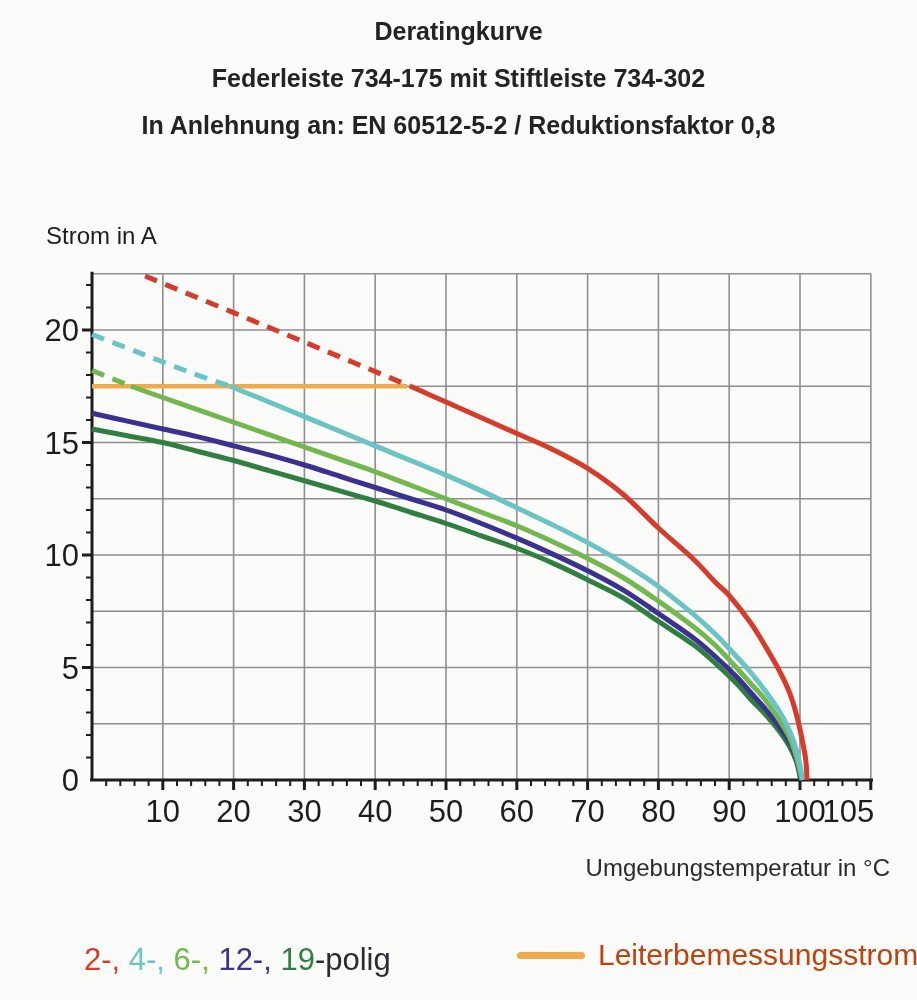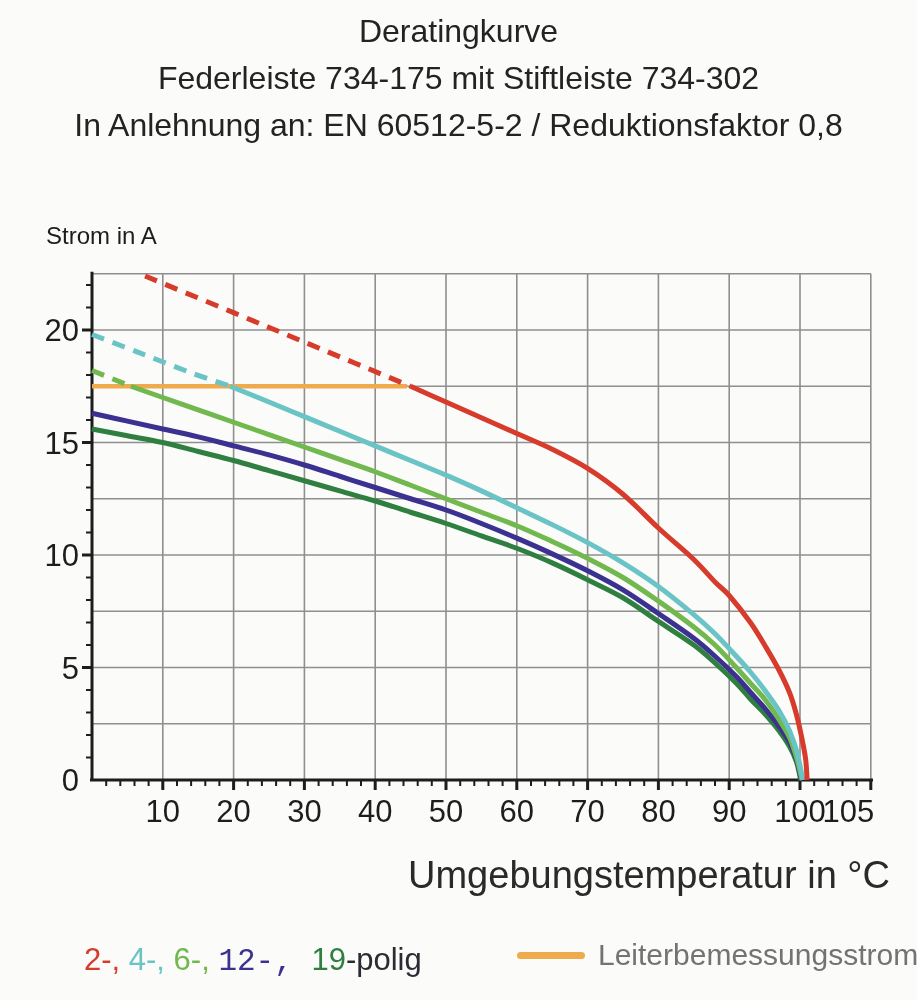--- a/index.html
+++ b/index.html
@@ -2,38 +2,38 @@
 <html><head>
 <meta charset="utf-8">
 <style>
   html,body{margin:0;padding:0;background:#fbfbf9;}
   .page{
     position:relative;width:917px;height:1000px;background:#fbfbf9;
     font-family:"Liberation Sans",sans-serif;color:#1d1d1d;overflow:hidden;
   }
   .title-block{
     position:absolute;top:8px;left:0;width:917px;text-align:center;
-    font-size:32px;line-height:47px;color:#232323;font-weight:400;
+    font-size:25px;line-height:47px;color:#232323;font-weight:700;
   }
   .y-axis-caption{
     position:absolute;left:46px;top:222px;font-size:24px;color:#1d1d1d;
   }
   .chart-svg{position:absolute;left:0;top:210px;}
   .x-axis-caption{
     position:absolute;left:0;top:854px;width:890px;text-align:right;
-    font-size:38px;color:#2a2a2a;
+    font-size:24px;color:#2a2a2a;
   }
   .legend-left{
     position:absolute;left:84px;top:942px;font-size:31px;white-space:pre;color:#2b2b33;
   }
   .legend-right{
     position:absolute;left:517px;top:938px;display:flex;align-items:center;gap:13px;
   }
   .rated-swatch{width:68px;height:7px;border-radius:4px;background:#f0aa4e;}
-  .legend-right .label{font-size:30px;color:#737373;}
+  .legend-right .label{font-size:30px;color:#c2410c;}
 </style>
 </head>
 <body>
 
 <div class="page">
 
   <div class="title-block">
     <div>Deratingkurve</div>
     <div>Federleiste 734-175 mit Stiftleiste 734-302</div>
     <div>In Anlehnung an: EN 60512-5-2 / Reduktionsfaktor 0,8</div>
@@ -185,20 +185,20 @@
         <path d="M230.1,176.25 C236.6,178.9 256.6,186.9 269,192 C281.4,197.1 292.6,201.8 304.4,206.63 C316.2,211.5 328.0,216.4 339.8,221.25 C351.6,226.1 363.4,231.0 375.2,235.88 C387.0,240.8 398.8,245.6 410.6,250.5 C422.4,255.4 434.2,260.1 446,265.13 C457.8,270.2 469.6,275.4 481.4,280.88 C493.2,286.3 505.0,292.1 516.8,297.75 C528.6,303.4 540.4,308.8 552.2,314.63 C564.0,320.4 575.8,326.3 587.6,332.63 C599.4,339.0 611.2,345.6 623,352.88 C634.8,360.2 646.6,367.9 658.4,376.5 C670.2,385.1 684.4,396.8 693.8,404.63 C703.2,412.5 707.9,416.8 715,423.75 C722.1,430.7 730.4,439.9 736.3,446.25 C742.2,452.6 745.7,456.4 750.4,462 C755.1,467.6 759.9,473.6 764.6,480 C769.3,486.4 774.7,493.5 778.8,500.25 C782.9,507.0 786.3,513.4 789.4,520.5 C792.5,527.6 795.0,534.8 797.2,543 C799.4,551.3 801.9,565.5 802.8,570" fill="none" stroke="#6ac4c6" stroke-width="5" stroke-linejoin="round"></path>
       </g>
       <g>
         <path d="M145.1,66 C159.8,72.1 204.7,90.7 233.6,102.68 C262.5,114.7 289.1,125.7 318.6,138 C348.1,150.3 395.3,169.9 410.6,176.25" fill="none" stroke="#d63b2c" stroke-width="5" stroke-dasharray="13 9"></path>
         <path d="M410.6,176.25 C416.5,178.9 434.2,186.8 446,192 C457.8,197.3 469.6,202.5 481.4,207.75 C493.2,213.0 505.0,218.3 516.8,223.5 C528.6,228.8 540.4,233.4 552.2,239.25 C564.0,245.1 575.8,250.9 587.6,258.38 C599.4,265.9 611.2,274.3 623,284.25 C634.8,294.2 646.6,307.1 658.4,318 C670.2,328.9 684.4,340.5 693.8,349.5 C703.2,358.5 709.1,366.0 715,372 C720.9,378.0 723.3,378.8 729.2,385.5 C735.1,392.3 744.5,404.3 750.4,412.5 C756.3,420.8 759.9,427.1 764.6,435 C769.3,442.9 774.7,451.9 778.8,459.75 C782.9,467.6 786.4,474.8 789.4,482.25 C792.4,489.8 794.4,496.9 796.5,504.75 C798.6,512.6 800.6,522.0 802.1,529.5 C803.6,537.0 804.9,543.0 805.7,549.75 C806.5,556.5 806.9,566.6 807.1,570" fill="none" stroke="#d63b2c" stroke-width="5" stroke-linejoin="round"></path>
       </g>
     </svg>
 
   <div class="x-axis-caption">Umgebungstemperatur in °C</div>
 
-  <div class="legend-left"><span style="color: rgb(214, 59, 44);">2-, </span><span style="color: rgb(106, 196, 198);">4-, </span><span style="color: rgb(113, 184, 78);">6-, </span><span style="color: rgb(58, 49, 145); font-family: Liberation Mono, monospace;">12-, </span><span style="color: rgb(47, 128, 64);">19</span><span>-polig</span></div>
+  <div class="legend-left"><span style="color: rgb(214, 59, 44);">2-, </span><span style="color: rgb(106, 196, 198);">4-, </span><span style="color: rgb(113, 184, 78);">6-, </span><span style="color: rgb(58, 49, 145);">12-, </span><span style="color: rgb(47, 128, 64);">19</span><span>-polig</span></div>
 
   <div class="legend-right">
     <span class="rated-swatch" style="background-color: rgb(240, 170, 78);"></span>
     <span class="label">Leiterbemessungsstrom</span>
   </div>
 
 </div>
 
 </body></html>

